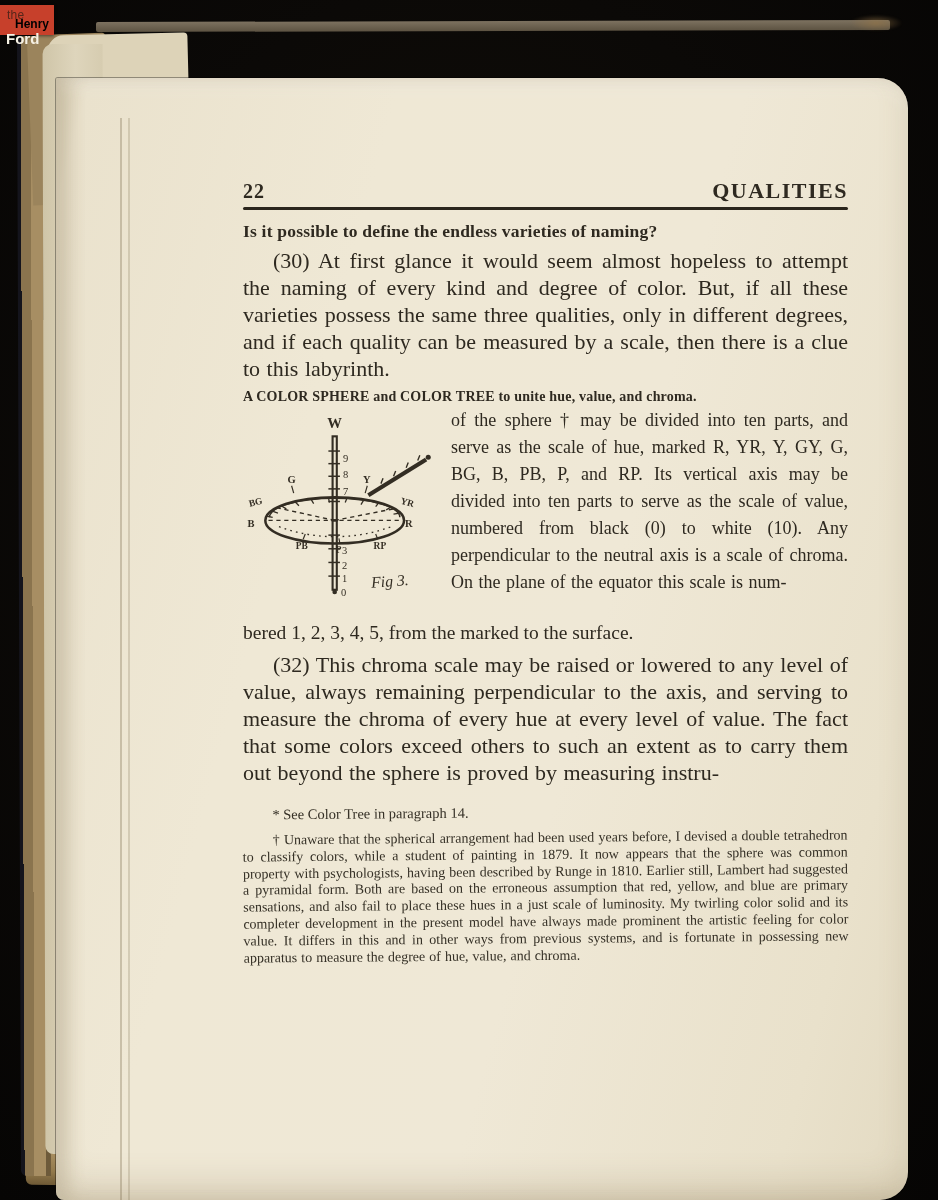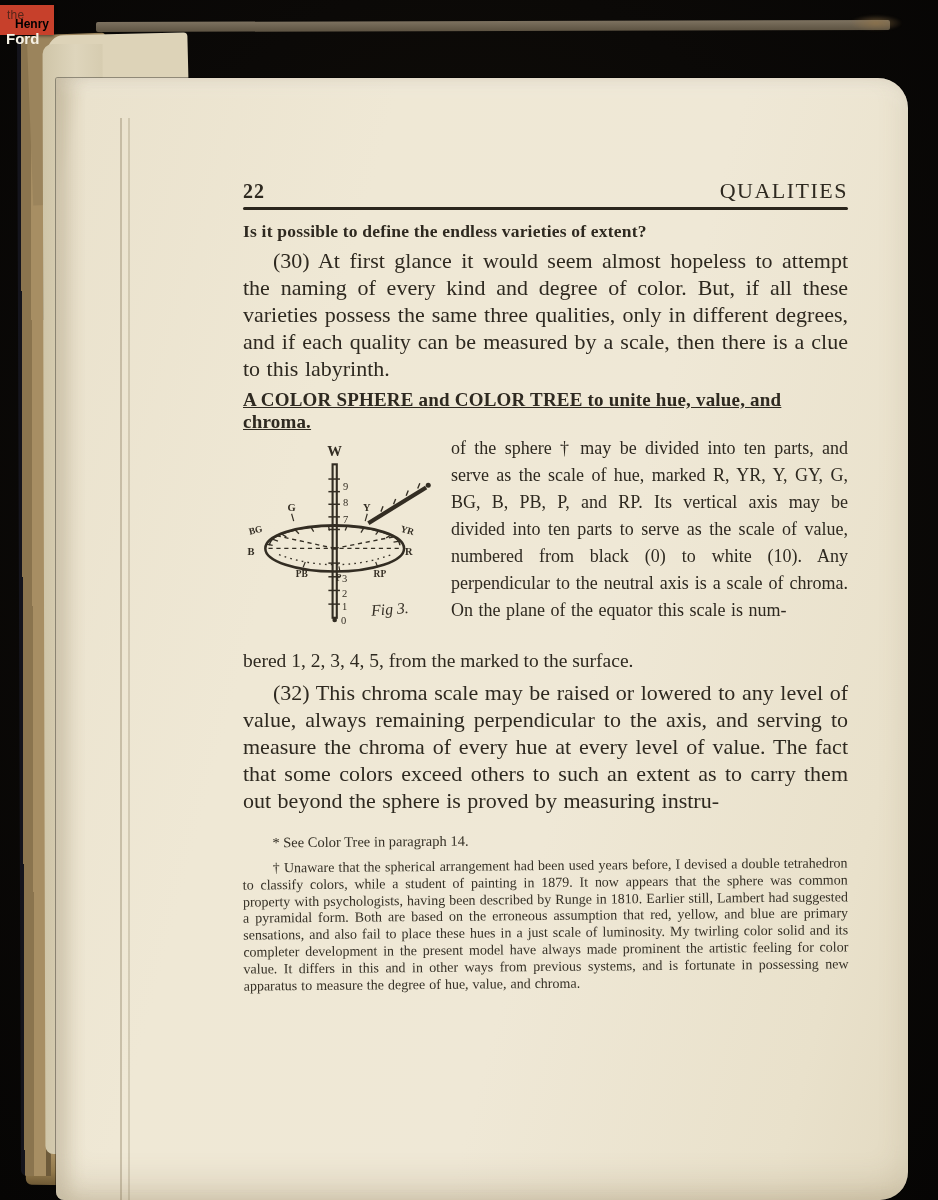--- a/index.html
+++ b/index.html
@@ -41,26 +41,26 @@
   
   .logo{left:0;top:5px;width:54px;height:30px;background:#c7402b;box-shadow:0 1px 3px rgba(0,0,0,.5);}
   .logo .the{position:absolute;left:7px;top:3px;font:12px "Liberation Sans",sans-serif;color:#56261a;letter-spacing:.2px;}
   .logo .henry{position:absolute;left:15px;top:12px;font:bold 12px "Liberation Sans",sans-serif;color:#000000;}
   .logo .ford{position:absolute;left:6px;top:25px;font:bold 15px "Liberation Sans",sans-serif;color:#f6f1e4;text-align:center;}
 
   
   .textblock{left:187px;top:100px;width:605px;color:#2e2920;}
   .hdr{display:flex;justify-content:space-between;align-items:baseline;}
   .pagenum{font-size:20px;font-weight:bold;letter-spacing:1px;}
-  .runhead{font-size:22px;font-weight:normal;letter-spacing:1.5px;}
+  .runhead{font-size:22px;font-weight:bold;letter-spacing:1.5px;}
   .rule{height:3px;background:#2b261d;margin-top:3px;border-radius:2px;}
   .q{margin-top:11px;font-size:17.5px;font-weight:bold;letter-spacing:.2px;}
   p.body{margin:5px 0 0 0;font-size:22px;line-height:27px;text-align:justify;word-spacing:1px;}
   p.body.ind{text-indent:30px;}
-  .bhead{margin-top:7px;font-size:19px;font-weight:bold;letter-spacing:.2px;text-decoration:underline;}
+  .bhead{margin-top:7px;font-size:14px;font-weight:bold;letter-spacing:.2px;}
   .figrow{margin-top:2px;}
   .figfloat{float:left;width:196px;height:206px;margin:2px 12px 4px 0;position:relative;}
   .figfloat svg{display:block;}
   p.cont{margin:0;font-size:18px;line-height:27px;text-align:justify;word-spacing:1px;}
   p.bered{clear:left;margin:3px 0 0 0;font-size:19.5px;line-height:27px;}
   .fnotes{margin-top:18px;transform:rotate(-0.5deg);color:#353026;}
   .fn1{margin:0 0 9px 0;font-size:14.5px;text-indent:30px;}
   .fn2{margin:0;font-size:14px;line-height:16.8px;text-align:justify;text-indent:30px;word-spacing:.5px;}
   i{font-style:italic;}
 
@@ -87,21 +87,21 @@
   <div class="abs page-seam seam2"></div>
 
   <div class="abs textblock">
 
     <div class="hdr">
       <span class="pagenum">22</span>
       <span class="runhead">QUALITIES</span>
     </div>
     <div class="rule"></div>
 
-    <div class="q">Is it possible to define the endless varieties of extent?</div>
+    <div class="q">Is it possible to define the endless varieties of naming?</div>
 
     <p class="body ind">(30) At first glance it would seem almost hopeless to attempt the naming of every kind and degree of color.  But, if all these varieties possess the same three qualities, only in different degrees, and if each quality can be measured by a scale, then there is a clue to this labyrinth.</p>
 
     <div class="bhead">A COLOR SPHERE and COLOR TREE to unite hue, value, and chroma.</div>
 
 
     <div class="figrow">
       <span class="figfloat">
         <svg width="196" height="206" viewBox="0 0 182 196">
 

